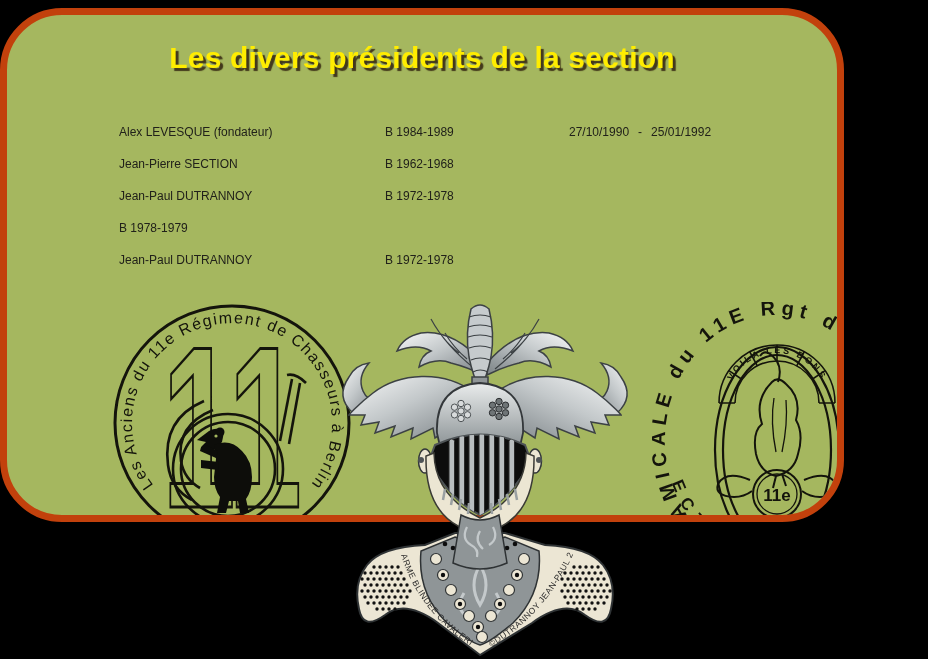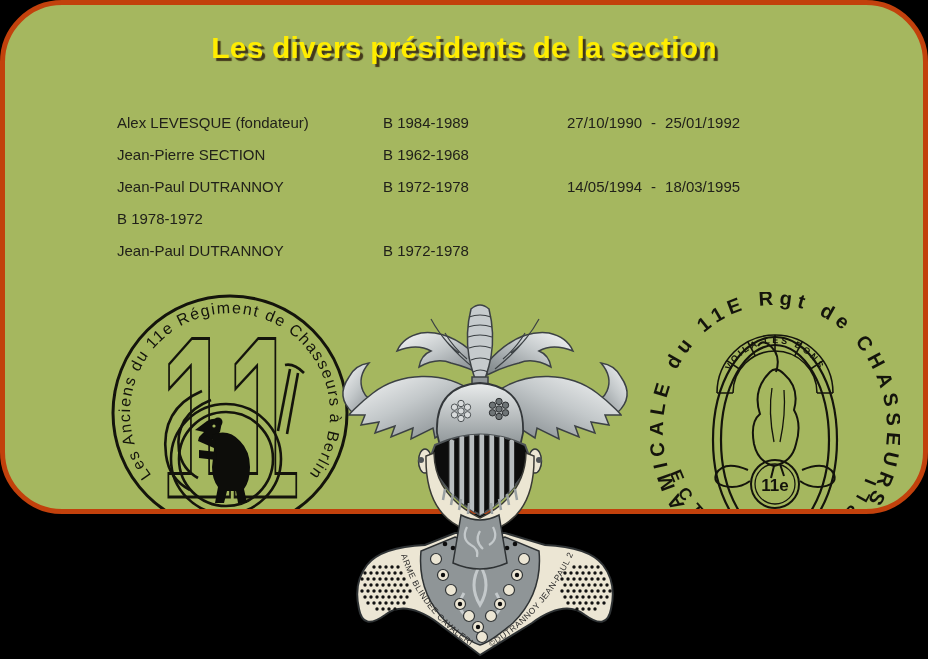--- a/index.html
+++ b/index.html
@@ -1,26 +1,26 @@
 <!DOCTYPE html>
 <html><head>
 <meta charset="utf-8">
 <style>
   html,body{margin:0;padding:0;background:#000;}
   .stage{position:relative;width:928px;height:659px;background:#000;overflow:hidden;
          font-family:"Liberation Sans", sans-serif;}
   
-  .panel{position:absolute;left:0;top:0;width:928px;height:514px;box-sizing:border-box;
-         background:#a5b75f;border:5px solid #c2410c;border-radius:62px;overflow:hidden;}
+  .panel{position:absolute;left:0;top:8px;width:844px;height:514px;box-sizing:border-box;
+         background:#a5b75f;border:7px solid #c2410c;border-radius:62px;overflow:hidden;}
   
   .title{position:absolute;top:26px;left:0;right:0;text-align:center;
          font-size:30px;font-weight:bold;letter-spacing:0.2px;color:#ffed00;
          text-shadow:3px 3px 1px rgba(55,42,20,0.9);}
   
-  .roster{position:absolute;left:112px;top:101px;color:#21211a;font-size:15px;}
+  .roster{position:absolute;left:112px;top:101px;color:#21211a;font-size:12px;}
   .roster .row{display:grid;grid-template-columns:266px 184px auto;height:32px;align-items:center;}
   .period .sep{margin:0 9px;}
   
   .badge-left{position:absolute;left:103px;top:286px;}
   .badge-right{position:absolute;left:645px;top:287px;}
   .knight{position:absolute;left:333px;top:293px;z-index:5;}
   svg text{font-family:"Liberation Sans", sans-serif;}
 </style>
 </head>
 <body>
@@ -37,24 +37,23 @@
         <span>B 1984-1989</span>
         <span class="period"><span>27/10/1990</span><span class="sep">-</span><span>25/01/1992</span></span>
       </div>
       <div class="row">
         <span>Jean-Pierre SECTION</span>
         <span>B 1962-1968</span>
       </div>
       <div class="row">
         <span>Jean-Paul DUTRANNOY</span>
         <span>B 1972-1978</span>
-        <span class="period"><span>14/05/1994</span><span class="sep">-</span><span>18/03/1995</span></span>
-      </div>
-      <div class="row">
-        <span>B 1978-1972</span>
+      </div>
+      <div class="row">
+        <span>B 1978-1979</span>
       </div>
       <div class="row">
         <span>Jean-Paul DUTRANNOY</span>
         <span>B 1972-1978</span>
       </div>
     </div>
 
     <svg class="badge-left" width="244" height="244" viewBox="0 0 244 244">
       <circle cx="122" cy="122" r="117" fill="none" stroke="#14140c" stroke-width="3"></circle>
       <path id="ringPathL" d="M 45 186 A 100 100 0 1 1 199 186" fill="none"></path>

